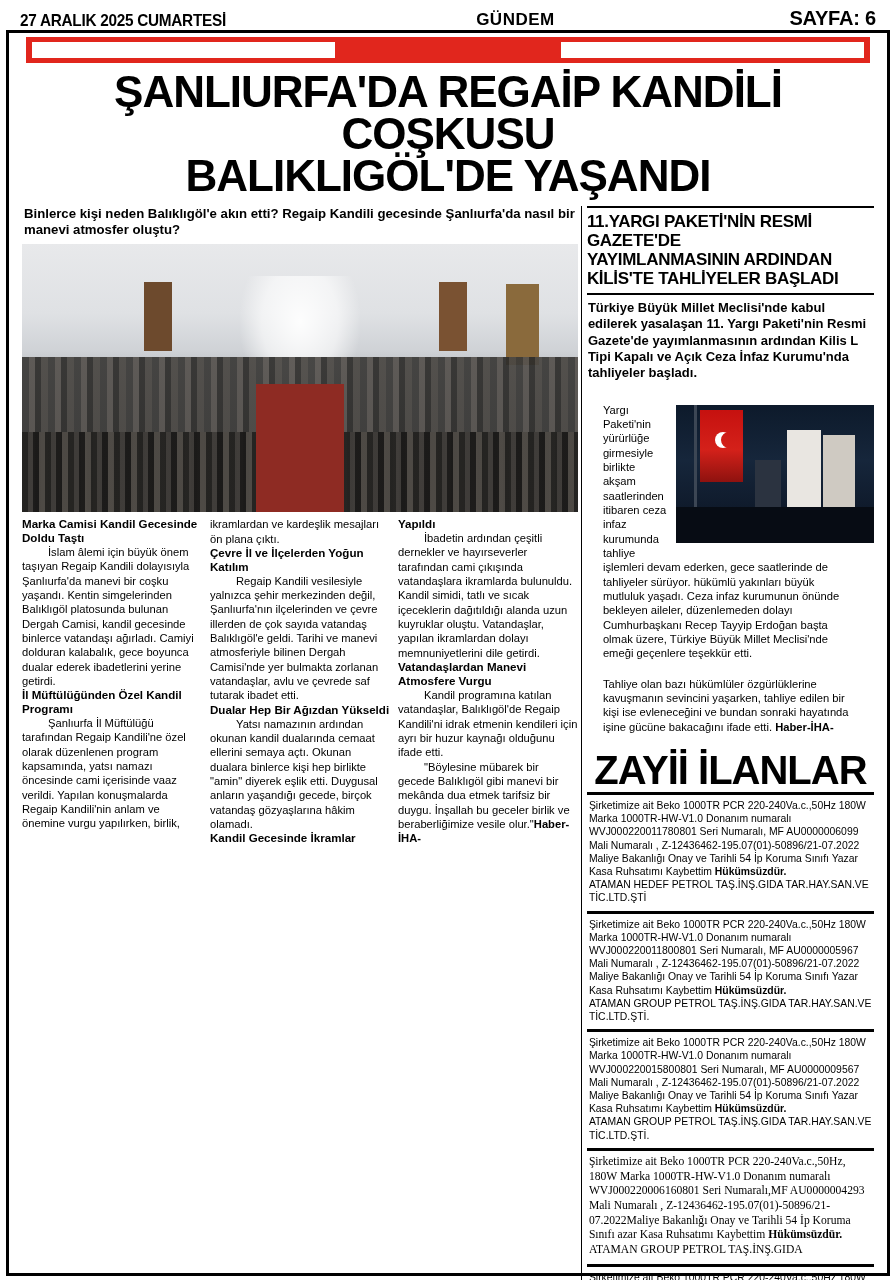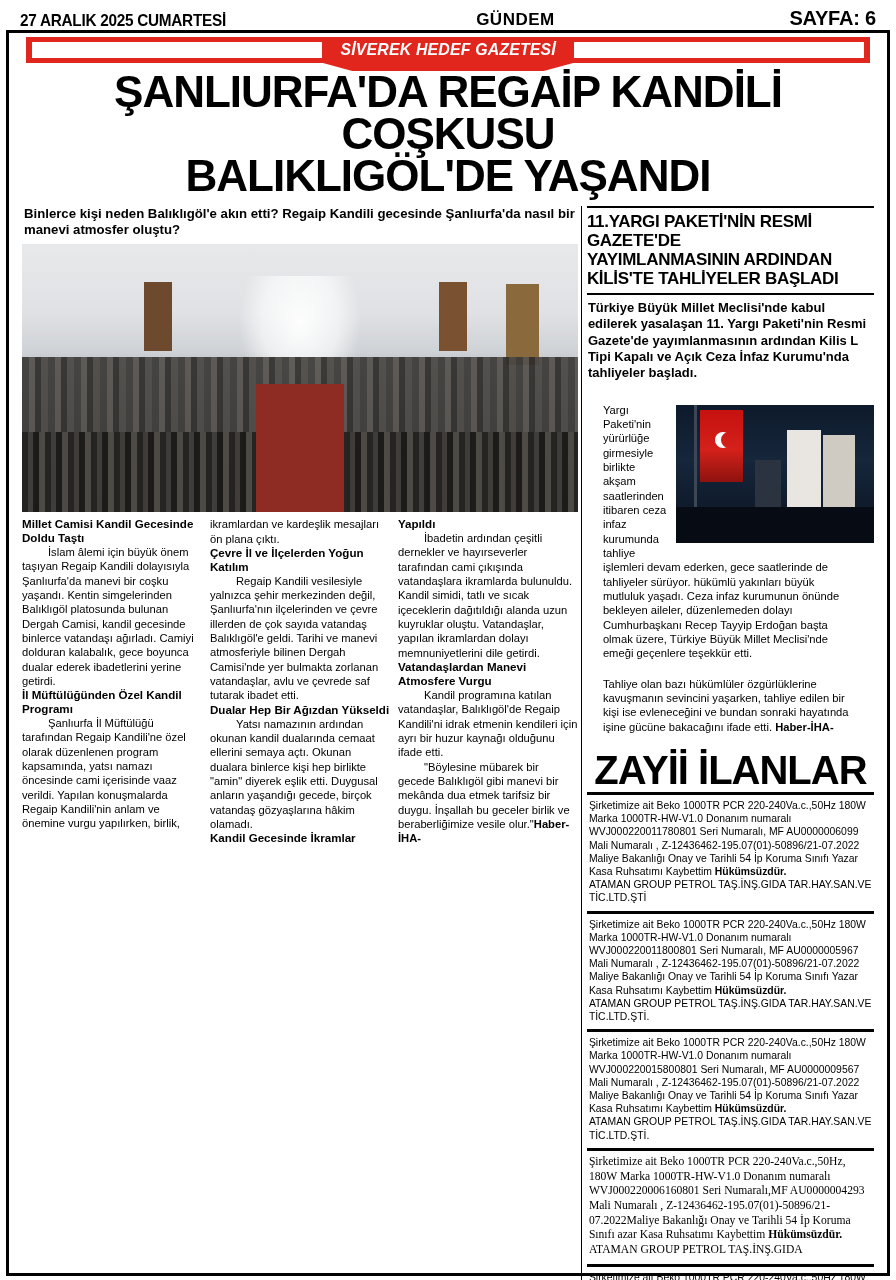--- a/index.html
+++ b/index.html
@@ -99,23 +99,20 @@
   </div>
 
   <div class="outer-frame"></div>
 
   <div class="inner">
 
     <div class="banner-wrap">
       <div class="banner-bg"></div>
       <div class="banner-inner-left"></div>
       <div class="banner-inner-right"></div>
-      <div class="banner-tab">
-        <span>SİVEREK HEDEF GAZETESİ</span>
-      </div>
     </div>
 
     <div class="mainhead">
       <div class="l1">ŞANLIURFA'DA REGAİP KANDİLİ COŞKUSU</div>
       <div class="l2">BALIKLIGÖL'DE YAŞANDI</div>
     </div>
 
     <div class="body-grid">
 
       <div class="left-col">
@@ -126,21 +123,21 @@
           <div class="doorR"></div>
           <div class="mihrab"></div>
           <div class="chand"></div>
           <div class="crowd"></div>
           <div class="crowd2"></div>
           <div class="carpet"></div>
         </div>
 
         <div class="cols3">
           <div class="c art">
-            <p class="sub">Millet Camisi Kandil Gecesinde Doldu Taştı</p>
+            <p class="sub">Marka Camisi Kandil Gecesinde Doldu Taştı</p>
             <p class="ind">İslam âlemi için büyük önem taşıyan Regaip Kandili dolayısıyla Şanlıurfa'da manevi bir coşku yaşandı. Kentin simgelerinden Balıklıgöl platosunda bulunan Dergah Camisi, kandil gecesinde binlerce vatandaşı ağırladı. Camiyi dolduran kalabalık, gece boyunca dualar ederek ibadetlerini yerine getirdi.</p>
             <p class="sub">İl Müftülüğünden Özel Kandil Programı</p>
             <p class="ind">Şanlıurfa İl Müftülüğü tarafından Regaip Kandili'ne özel olarak düzenlenen program kapsamında, yatsı namazı öncesinde cami içerisinde vaaz verildi. Yapılan konuşmalarda Regaip Kandili'nin anlam ve önemine vurgu yapılırken, birlik,</p>
           </div>
           <div class="c art">
             <p>ikramlardan ve kardeşlik mesajları ön plana çıktı.</p>
             <p class="sub">Çevre İl ve İlçelerden Yoğun Katılım</p>
             <p class="ind">Regaip Kandili vesilesiyle yalnızca şehir merkezinden değil, Şanlıurfa'nın ilçelerinden ve çevre illerden de çok sayıda vatandaş Balıklıgöl'e geldi. Tarihi ve manevi atmosferiyle bilinen Dergah Camisi'nde yer bulmakta zorlanan vatandaşlar, avlu ve çevrede saf tutarak ibadet etti.</p>
             <p class="sub">Dualar Hep Bir Ağızdan Yükseldi</p>
             <p class="ind">Yatsı namazının ardından okunan kandil dualarında cemaat ellerini semaya açtı. Okunan dualara binlerce kişi hep birlikte "amin" diyerek eşlik etti. Duygusal anların yaşandığı gecede, birçok vatandaş gözyaşlarına hâkim olamadı.</p>
@@ -177,21 +174,21 @@
           </div>
           <p class="rtext">Yargı Paketi'nin yürürlüğe girmesiyle birlikte akşam saatlerinden itibaren ceza infaz kurumunda tahliye işlemleri devam ederken, gece saatlerinde de tahliyeler sürüyor. hükümlü yakınları büyük mutluluk yaşadı. Ceza infaz kurumunun önünde bekleyen aileler, düzenlemeden dolayı Cumhurbaşkanı Recep Tayyip Erdoğan başta olmak üzere, Türkiye Büyük Millet Meclisi'nde emeği geçenlere teşekkür etti.</p>
           <p class="rtext ind"><span>Tahliye olan bazı hükümlüler özgürlüklerine kavuşmanın sevincini yaşarken, tahliye edilen bir kişi ise evleneceğini ve bundan sonraki hayatında işine gücüne bakacağını ifade etti.</span> <b>Haber-İHA-</b></p>
         </div>
 
         <div class="zayii">ZAYİİ İLANLAR</div>
 
         <div>
           <div class="adbox">
             <span>Şirketimize ait Beko 1000TR PCR 220-240Va.c.,50Hz 180W Marka 1000TR-HW-V1.0 Donanım numaralı WVJ000220011780801 Seri Numaralı, MF AU0000006099 Mali Numaralı , Z-12436462-195.07(01)-50896/21-07.2022 Maliye Bakanlığı Onay ve Tarihli 54 İp Koruma Sınıfı Yazar Kasa Ruhsatımı Kaybettim </span><b>Hükümsüzdür.</b><br>
-            <span>ATAMAN GROUP PETROL TAŞ.İNŞ.GIDA TAR.HAY.SAN.VE TİC.LTD.ŞTİ</span>
+            <span>ATAMAN HEDEF PETROL TAŞ.İNŞ.GIDA TAR.HAY.SAN.VE TİC.LTD.ŞTİ</span>
           </div>
           <div class="adbox">
             <span>Şirketimize ait Beko 1000TR PCR 220-240Va.c.,50Hz 180W Marka 1000TR-HW-V1.0 Donanım numaralı WVJ000220011800801 Seri Numaralı, MF AU0000005967 Mali Numaralı , Z-12436462-195.07(01)-50896/21-07.2022 Maliye Bakanlığı Onay ve Tarihli 54 İp Koruma Sınıfı Yazar Kasa Ruhsatımı Kaybettim </span><b>Hükümsüzdür.</b><br>
             <span>ATAMAN GROUP PETROL TAŞ.İNŞ.GIDA TAR.HAY.SAN.VE TİC.LTD.ŞTİ.</span>
           </div>
           <div class="adbox">
             <span>Şirketimize ait Beko 1000TR PCR 220-240Va.c.,50Hz 180W Marka 1000TR-HW-V1.0 Donanım numaralı WVJ000220015800801 Seri Numaralı, MF AU0000009567 Mali Numaralı , Z-12436462-195.07(01)-50896/21-07.2022 Maliye Bakanlığı Onay ve Tarihli 54 İp Koruma Sınıfı Yazar Kasa Ruhsatımı Kaybettim </span><b>Hükümsüzdür.</b><br>
             <span>ATAMAN GROUP PETROL TAŞ.İNŞ.GIDA TAR.HAY.SAN.VE TİC.LTD.ŞTİ.</span>
           </div>
           <div class="adbox serif">

